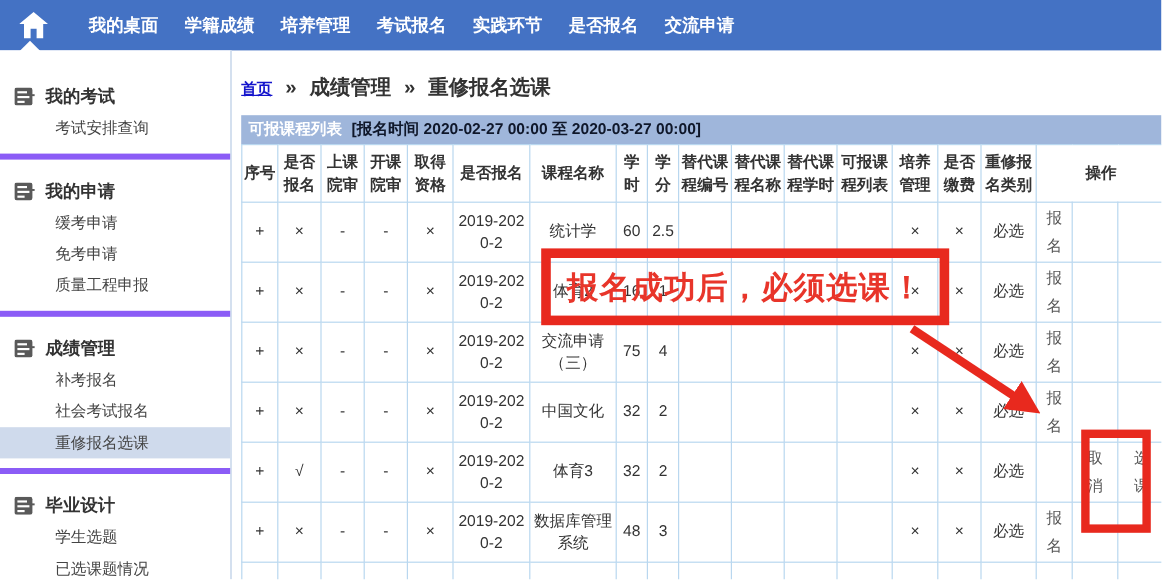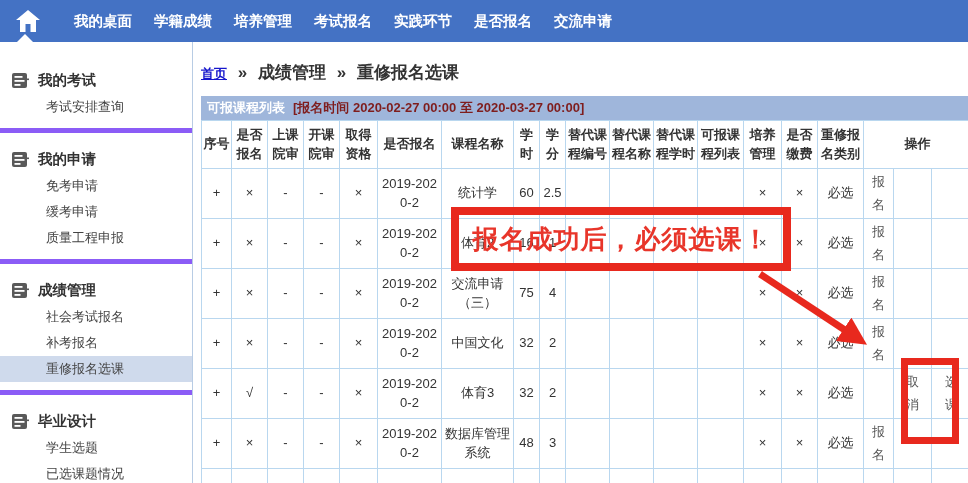--- a/index.html
+++ b/index.html
@@ -29,21 +29,21 @@
   .sb-item.active { background:#cfdaec; }
 
   
   .content { position:absolute; left:194px; top:42px; right:0; bottom:0; padding:18px 0 0 7px; }
   .breadcrumb { font-size:17px; font-weight:bold; color:#333; line-height:26px; }
   .breadcrumb .home-link { font-size:13px; font-weight:bold; color:#1515cc; text-decoration:underline; cursor:pointer; }
   .breadcrumb .sep { margin:0 6px; color:#333; }
   .panelbar { margin-top:9px; height:24px; background:#9fb6db; display:flex; align-items:center;
     padding-left:6px; white-space:nowrap; }
   .panelbar .ptitle { color:#fff; font-size:13px; font-weight:bold; margin-right:8px; }
-  .panelbar .pperiod { color:#7f1d1d; font-size:13px; font-weight:bold; }
+  .panelbar .pperiod { color:#0f172a; font-size:13px; font-weight:bold; }
 
   
   table.course { border-collapse:collapse; table-layout:fixed; width:770px; background:#fff; }
   table.course th, table.course td { border:1px solid #b9d7ef; text-align:center; vertical-align:middle;
     font-size:13px; color:#333; padding:2px 1px; line-height:1.45; overflow:hidden; word-break:break-all; }
   table.course th { font-weight:bold; height:48px; }
   table.course td { height:50px; }
   tr.partial td { height:40px; border-top:1px solid #b9d7ef; }
   .op-link { display:inline-block; width:14px; line-height:1.7; color:#555; cursor:pointer; word-break:break-all; }
   .seq-cell { cursor:pointer; }
@@ -97,37 +97,37 @@
         <div class="sb-head">
           <svg class="ticon" viewBox="0 0 17 15">
             <rect x="0" y="0" width="15" height="15" rx="2" fill="#595959"></rect>
             <rect x="2.5" y="3" width="8" height="1.8" fill="#fff"></rect>
             <rect x="2.5" y="7" width="10" height="1.8" fill="#fff"></rect>
             <rect x="2.5" y="11" width="6" height="1.8" fill="#fff"></rect>
             <rect x="13" y="5.5" width="4" height="1.6" fill="#595959"></rect>
           </svg>
           <span class="sb-title">我的申请</span>
         </div>
+        <div class="sb-item">缓考申请</div>
         <div class="sb-item">免考申请</div>
-        <div class="sb-item">缓考申请</div>
         <div class="sb-item">质量工程申报</div>
       </div>
       <div class="sb-section">
         <div class="sb-head">
           <svg class="ticon" viewBox="0 0 17 15">
             <rect x="0" y="0" width="15" height="15" rx="2" fill="#595959"></rect>
             <rect x="2.5" y="3" width="8" height="1.8" fill="#fff"></rect>
             <rect x="2.5" y="7" width="10" height="1.8" fill="#fff"></rect>
             <rect x="2.5" y="11" width="6" height="1.8" fill="#fff"></rect>
             <rect x="13" y="5.5" width="4" height="1.6" fill="#595959"></rect>
           </svg>
           <span class="sb-title">成绩管理</span>
         </div>
+        <div class="sb-item">补考报名</div>
         <div class="sb-item">社会考试报名</div>
-        <div class="sb-item">补考报名</div>
         <div class="sb-item active">重修报名选课</div>
       </div>
       <div class="sb-section">
         <div class="sb-head">
           <svg class="ticon" viewBox="0 0 17 15">
             <rect x="0" y="0" width="15" height="15" rx="2" fill="#595959"></rect>
             <rect x="2.5" y="3" width="8" height="1.8" fill="#fff"></rect>
             <rect x="2.5" y="7" width="10" height="1.8" fill="#fff"></rect>
             <rect x="2.5" y="11" width="6" height="1.8" fill="#fff"></rect>
             <rect x="13" y="5.5" width="4" height="1.6" fill="#595959"></rect>

